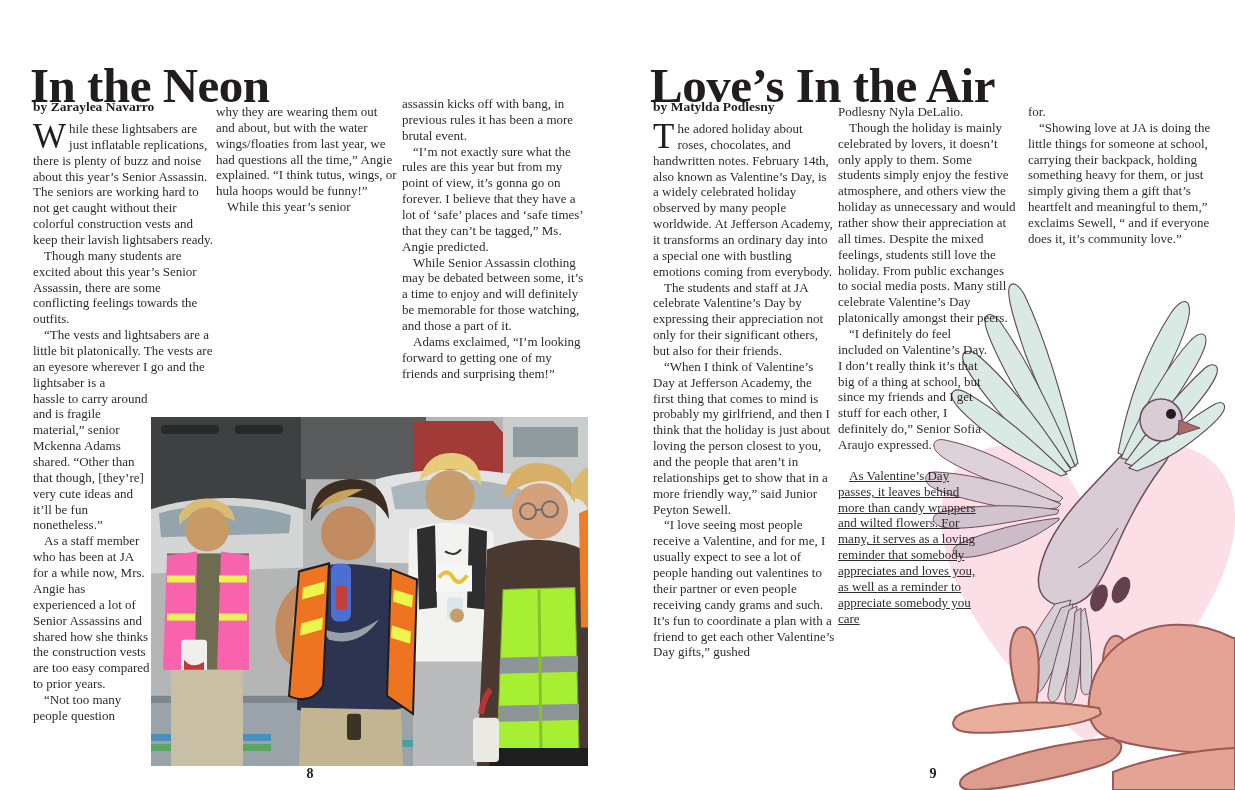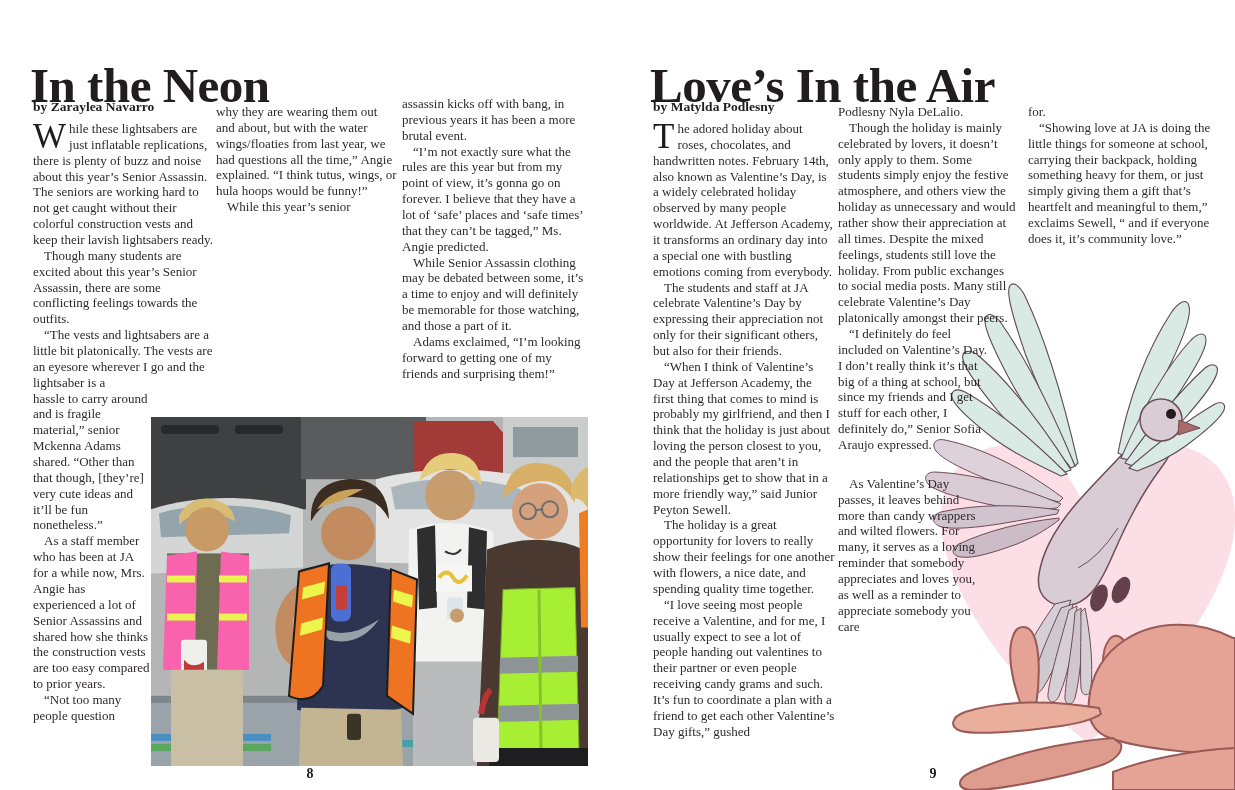--- a/index.html
+++ b/index.html
@@ -9,21 +9,21 @@
     overflow:hidden;
   }
   .title{
     position:absolute;font-weight:bold;font-size:49px;line-height:1;
     color:#211c1e;letter-spacing:-0.5px;
   }
   .byline{position:absolute;font-weight:bold;font-size:13.5px;color:#211c1e;}
   .col{position:absolute;font-size:13px;line-height:1.22;}
   .para{margin:0;}
   .indent{text-indent:11px;}
-  .gap{margin-top:23px;}
+  .gap{margin-top:15px;text-decoration:underline;}
   .narrow{width:118px;}
   .narrow-r{width:150px;}
   .dropcap{
     float:left;font-size:35px;line-height:27px;padding:2px 3px 0 0;color:#211c1e;
   }
   .pagenum{position:absolute;font-weight:bold;font-size:14px;text-align:center;color:#211c1e;}
   .photo,.illust{position:absolute;overflow:hidden;}
   .photo svg,.illust svg{display:block;width:100%;height:100%;}
   .illust{z-index:1;}
   .col{z-index:2;}
@@ -44,21 +44,21 @@
     <p class="para indent">“Not too many people question</p>
   </div>
 </div>
 
 <div class="col" style="left:216px;top:104px;width:181px;">
   <p class="para">why they are wearing them out and about, but with the water wings/floaties from last year, we had questions all the time,” Angie explained. “I think tutus, wings, or hula hoops would be funny!”</p>
   <p class="para indent">While this year’s senior</p>
 </div>
 
 <div class="col" style="left:402px;top:96px;width:186px;">
-  <p class="para">assassin kicks off with bang, in previous years it has been a more brutal event.</p>
+  <p class="para">assassin kicks off with bang, in previous rules it has been a more brutal event.</p>
   <p class="para indent">“I’m not exactly sure what the rules are this year but from my point of view, it’s gonna go on forever. I believe that they have a lot of ‘safe’ places and ‘safe times’ that they can’t be tagged,” Ms. Angie predicted.</p>
   <p class="para indent">While Senior Assassin clothing may be debated between some, it’s a time to enjoy and will definitely be memorable for those watching, and those a part of it.</p>
   <p class="para indent">Adams exclaimed, “I’m looking forward to getting one of my friends and surprising them!”</p>
 </div>
 
 <div class="photo" style="left:151px;top:417px;width:437px;height:349px;">
   <svg viewBox="0 0 437 348" preserveAspectRatio="none">
     <rect width="437" height="348" fill="#b4b6b5"></rect>
     <g>
       <rect x="0" y="0" width="155" height="92" fill="#3e4041"></rect>
@@ -148,21 +148,20 @@
 
 <div class="pagenum" style="left:33px;top:766px;width:554px;">8</div>
 
 <h1 class="title" style="left:650px;top:28px;">Love’s In the Air</h1>
 <div class="byline" style="left:653px;top:99px;font-family:Liberation Serif, serif;">by Matylda Podlesny</div>
 
 <div class="col" style="left:653px;top:121px;width:182px;">
   <p class="para"><span class="dropcap">T</span><span>he adored holiday about roses, chocolates, and handwritten notes. February 14th, also known as Valentine’s Day, is a widely celebrated holiday observed by many people worldwide. At Jefferson Academy, it transforms an ordinary day into a special one with bustling emotions coming from everybody.</span></p>
   <p class="para indent">The students and staff at JA celebrate Valentine’s Day by expressing their appreciation not only for their significant others, but also for their friends.</p>
   <p class="para indent">“When I think of Valentine’s Day at Jefferson Academy, the first thing that comes to mind is probably my girlfriend, and then I think that the holiday is just about loving the person closest to you, and the people that aren’t in relationships get to show that in a more friendly way,” said Junior Peyton Sewell.</p>
-  <p class="para indent">The holiday is a great opportunity for lovers to really show their feelings for one another with flowers, a nice date, and spending quality time together.</p>
   <p class="para indent">“I love seeing most people receive a Valentine, and for me, I usually expect to see a lot of people handing out valentines to their partner or even people receiving candy grams and such. It’s fun to coordinate a plan with a friend to get each other Valentine’s Day gifts,” gushed</p>
 </div>
 
 <div class="col" style="left:838px;top:104px;width:179px;">
   <p class="para">Podlesny Nyla DeLalio.</p>
   <p class="para indent">Though the holiday is mainly celebrated by lovers, it doesn’t only apply to them. Some students simply enjoy the festive atmosphere, and others view the holiday as unnecessary and would rather show their appreciation at all times. Despite the mixed feelings, students still love the holiday. From public exchanges to social media posts. Many still celebrate Valentine’s Day platonically amongst their peers.</p>
   <div class="narrow-r">
     <p class="para indent">“I definitely do feel included on Valentine’s Day. I don’t really think it’s that big of a thing at school, but since my friends and I get stuff for each other, I definitely do,” Senior Sofia Araujo expressed.</p>
     <p class="para indent gap">As Valentine’s Day passes, it leaves behind more than candy wrappers and wilted flowers. For many, it serves as a loving reminder that somebody appreciates and loves you, as well as a reminder to appreciate somebody you care</p>
   </div>

